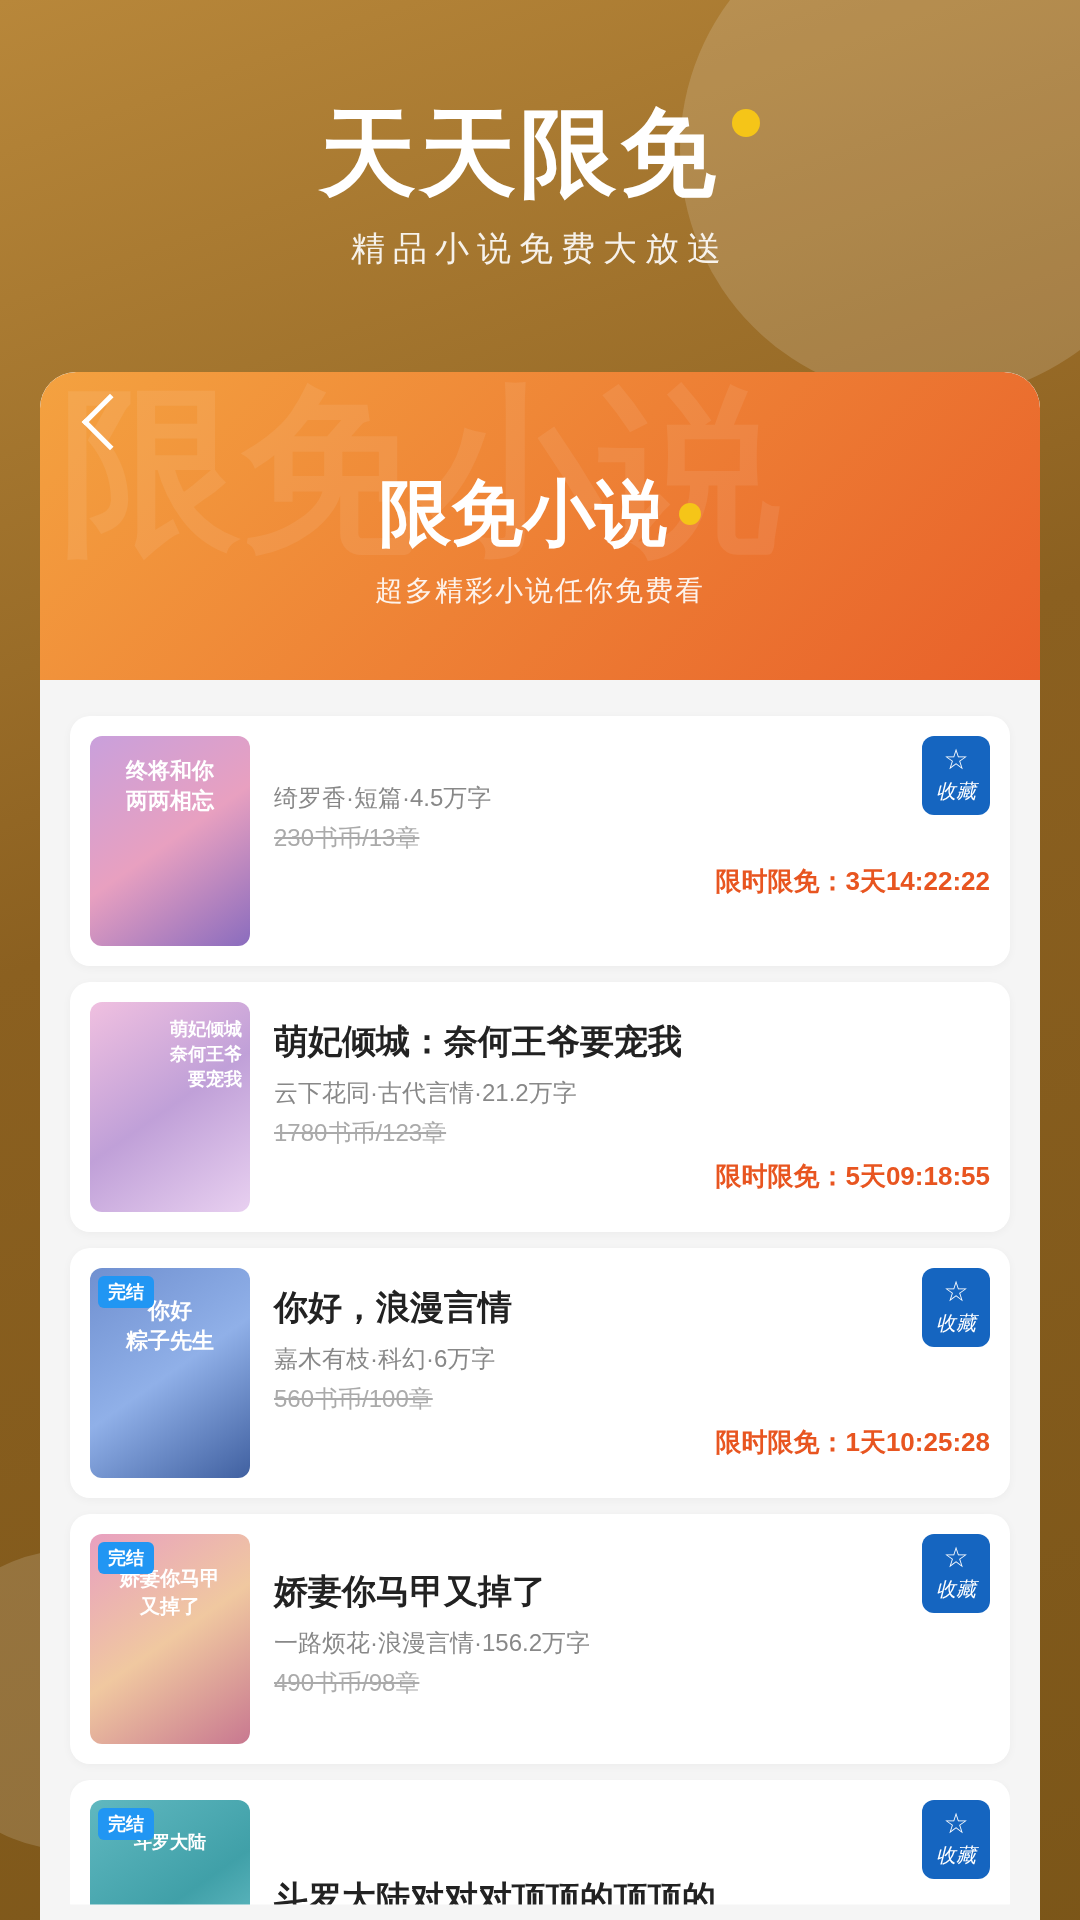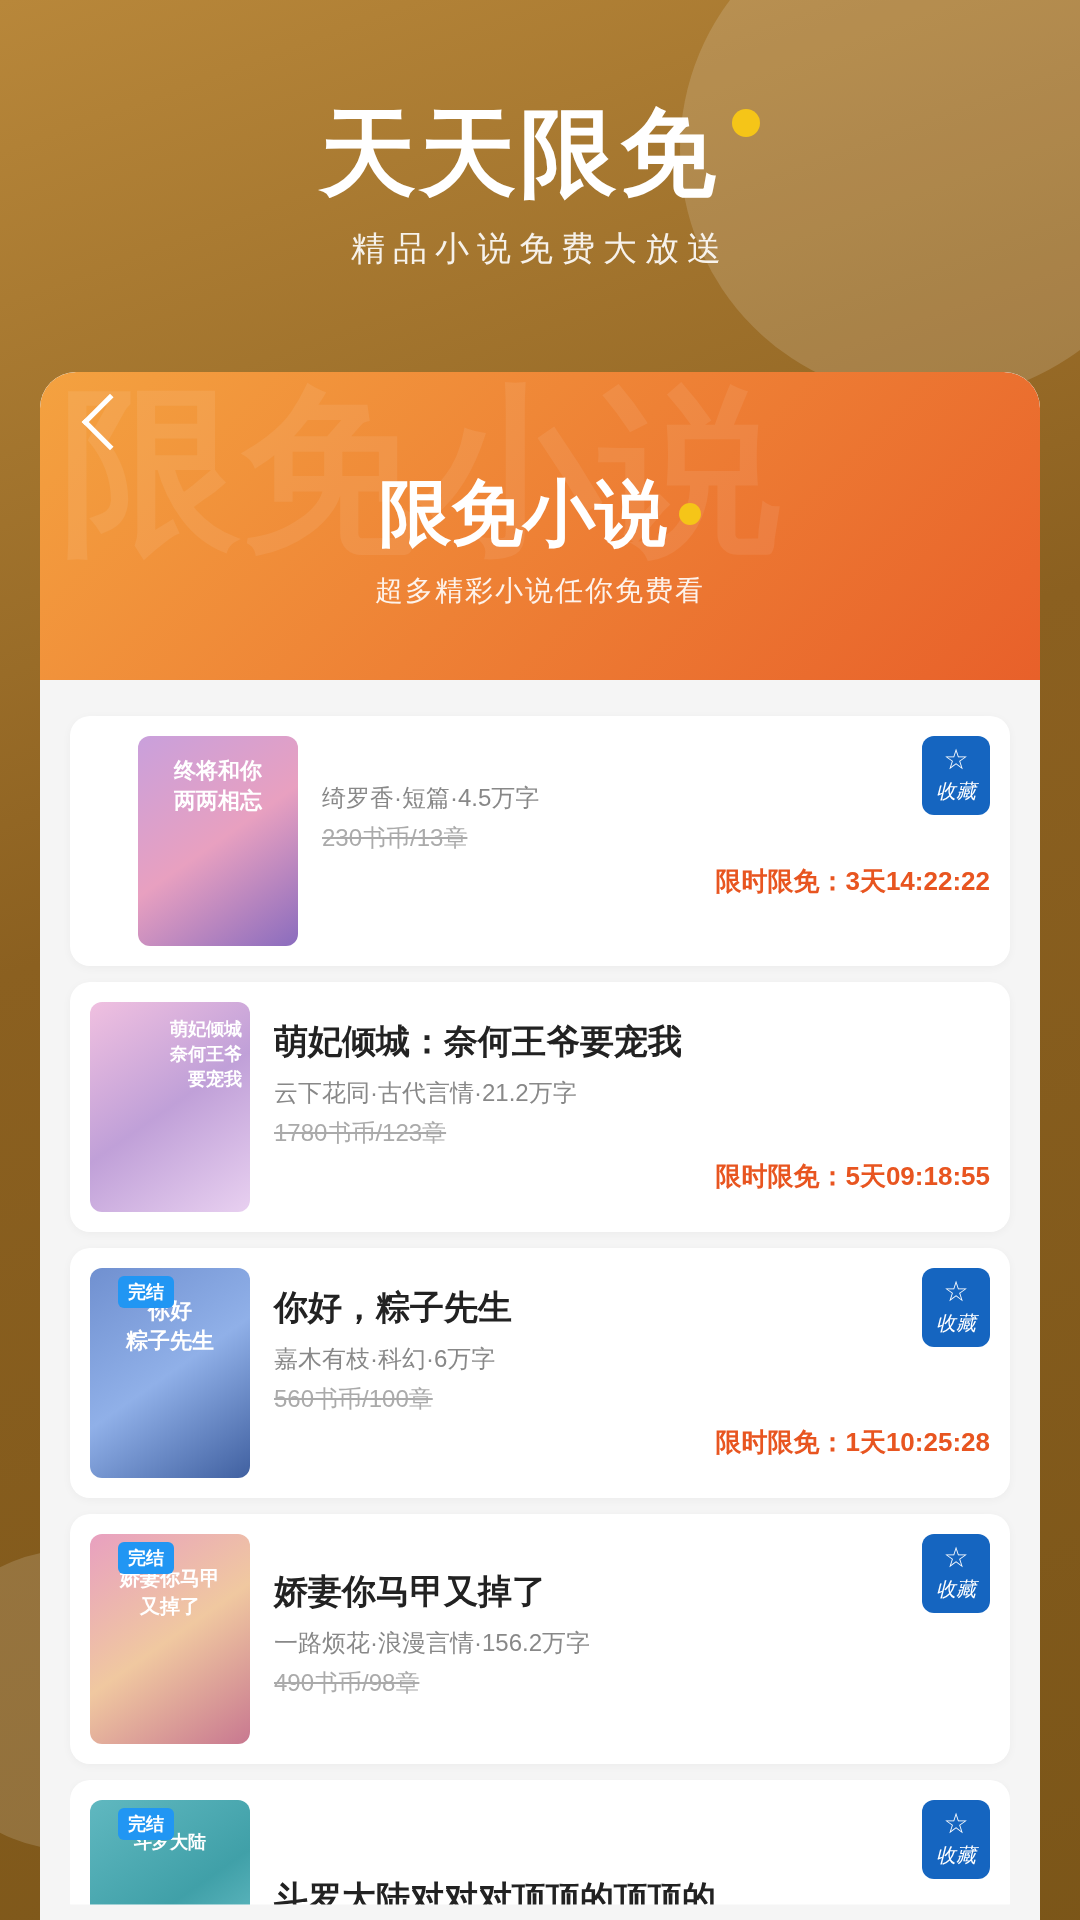--- a/index.html
+++ b/index.html
@@ -152,36 +152,35 @@
       box-shadow: 0 2px 10px rgba(0,0,0,0.04);
     }
     .book-cover {
       width: 160px;
       height: 210px;
       border-radius: 12px;
       flex-shrink: 0;
       position: relative;
       overflow: hidden;
     }
-    .book-cover-1 { background: linear-gradient(145deg, #c9a0dc, #e8a0c0, #8a6cbe); margin-left: 48px; }
+    .book-cover-1 { background: linear-gradient(145deg, #c9a0dc, #e8a0c0, #8a6cbe); }
     .book-cover-2 { background: linear-gradient(145deg, #f0c0e0, #c0a0d8, #e8d0f0); }
     .book-cover-3 { background: linear-gradient(145deg, #7090d0, #90b0e8, #4060a0); }
     .book-cover-4 { background: linear-gradient(145deg, #e8a0c0, #f0c8a0, #c87890); }
     .book-cover-5 { background: linear-gradient(145deg, #60b8c0, #40a0a8, #80d0d8); }
 
     .cover-badge {
       position: absolute;
       top: 8px; left: 8px;
       background: #2196f3;
       color: #fff;
       font-size: 18px;
       padding: 4px 10px;
       border-radius: 6px;
       font-weight: 600;
-      margin-left: 20px;
     }
     .cover-inner-title {
       color: #fff;
       font-size: 22px;
       font-weight: 700;
       text-align: center;
       padding: 20px 10px;
       line-height: 1.4;
     }
 
@@ -293,21 +292,21 @@
         <div class="book-countdown">限时限免：5天09:18:55</div>
       </div>
     </div>
 
     <div class="book-item">
       <div class="book-cover book-cover-3">
         <div class="cover-badge">完结</div>
         <div class="cover-inner-title" style="padding-top:28px;">你好<br>粽子先生</div>
       </div>
       <div class="book-info">
-        <div class="book-title">你好，粽子先生</div>
+        <div class="book-title">你好，浪漫言情</div>
         <div class="book-meta">嘉木有枝·科幻·6万字</div>
         <div class="book-price">560书币/100章</div>
         <div class="book-countdown">限时限免：1天10:25:28</div>
       </div>
       <div class="collect-btn">
         <span class="collect-star">☆</span>
         <span class="collect-label">收藏</span>
       </div>
     </div>
 

